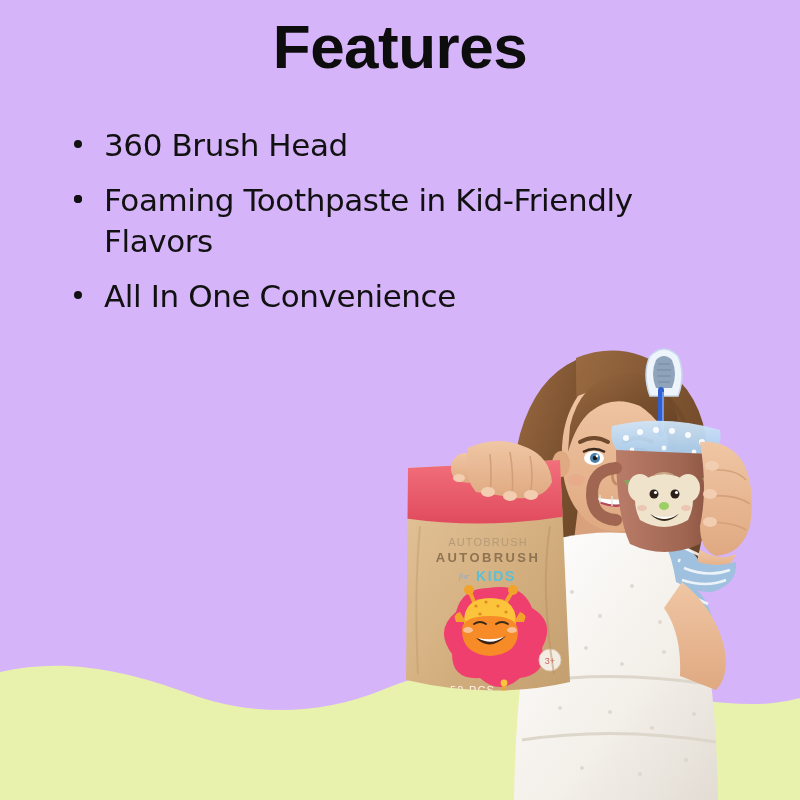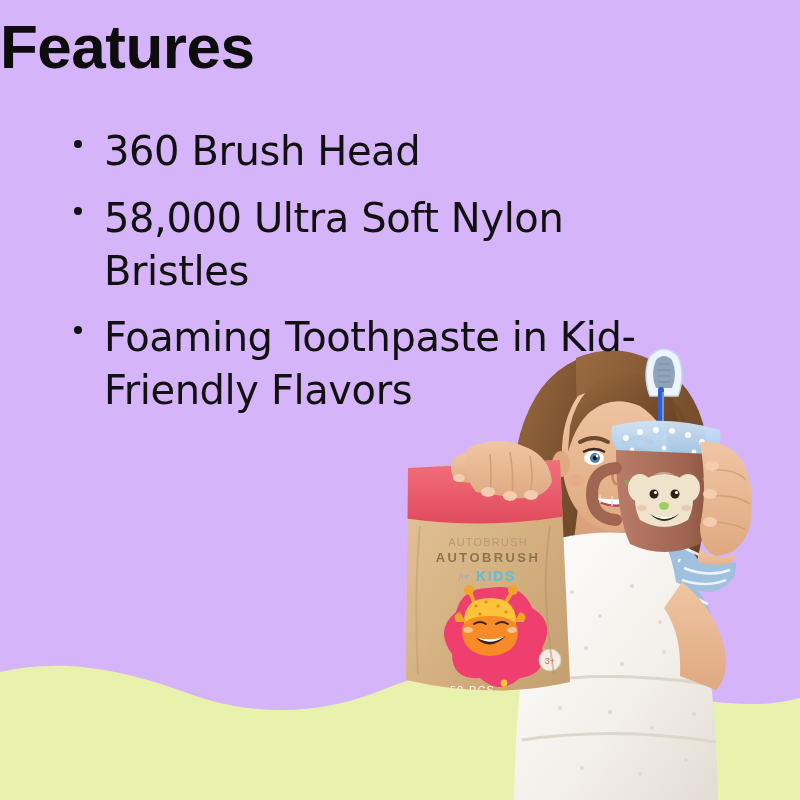--- a/index.html
+++ b/index.html
@@ -30,20 +30,21 @@
     z-index: 1;
   }
   #wave-band svg { display: block; width: 800px; height: 180px; }
 
   
   #page-title {
     position: absolute;
     top: 16px;
     left: 0;
     width: 800px;
+    text-align: center;
     font-family: "Liberation Sans", sans-serif;
     font-weight: bold;
     font-size: 62px;
     line-height: 1.0;
     letter-spacing: -0.5px;
     color: #0d0d0d;
     z-index: 5;
   }
 
   
@@ -55,21 +56,21 @@
     z-index: 5;
     list-style: none;
     margin: 0;
     padding: 0;
   }
   #feature-list li {
     position: relative;
     padding-left: 38px;
     margin: 0 0 14px 0;
     font-family: "DejaVu Sans", sans-serif;
-    font-size: 40px;
+    font-size: 31px;
     line-height: 1.32;
     color: #111111;
     letter-spacing: -0.4px;
   }
   #feature-list li .bullet-dot {
     position: absolute;
     left: 8px;
     top: 15px;
     width: 8px;
     height: 8px;
@@ -392,21 +393,24 @@
 
   <div id="page-title">Features</div>
 
   <ul id="feature-list">
     <li>
       <span class="bullet-dot"></span>
       <span>360 Brush Head</span>
     </li>
     <li>
       <span class="bullet-dot"></span>
-      <span>58,000 Ultra Soft Nylon Bristles</span>
     </li>
     <li>
       <span class="bullet-dot"></span>
       <span>Foaming Toothpaste in Kid-Friendly Flavors</span>
     </li>
+    <li>
+      <span class="bullet-dot"></span>
+      <span>All In One Convenience</span>
+    </li>
   </ul>
 
 </div>
 
 </body></html>

